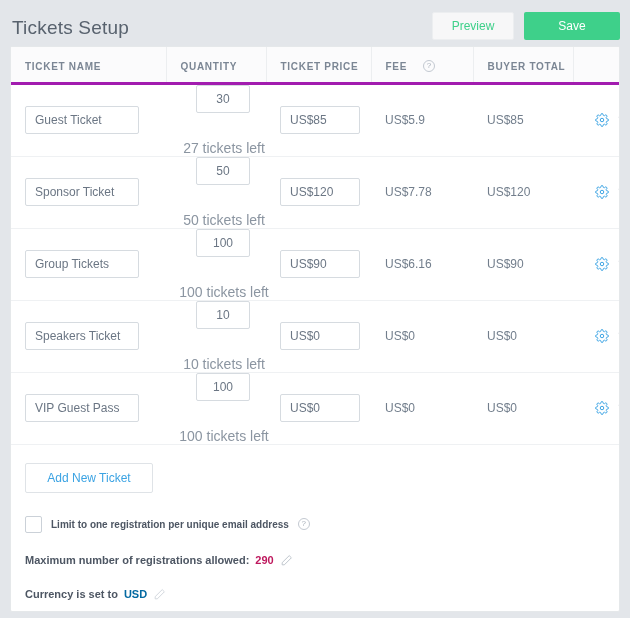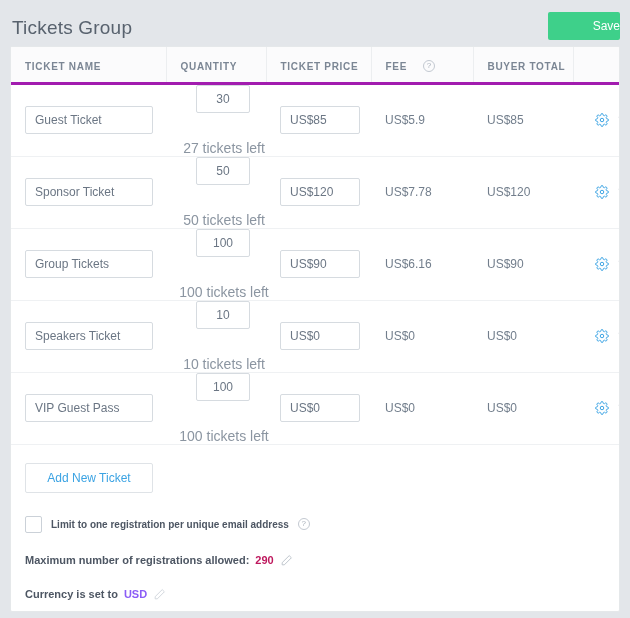--- a/index.html
+++ b/index.html
@@ -44,29 +44,29 @@
     border: 1px solid #eceef0;
     border-radius: 2px;
     font-size: 12px;
     line-height: 26px;
     text-align: center;
     cursor: pointer;
     font-family: "Liberation Sans", sans-serif;
     padding: 0;
   }
   .btn-save {
-    width: 72px;
+    width: 96px;
     height: 28px;
     background: #3ed08a;
     color: #ffffff;
     border: none;
     border-radius: 2px;
     font-size: 12px;
     line-height: 28px;
-    text-align: right;
+    text-align: center;
     cursor: pointer;
     font-family: "Liberation Sans", sans-serif;
     padding: 0;
   }
 
   
   .card {
     position: absolute;
     left: 10px;
     top: 46px;
@@ -130,21 +130,21 @@
 
   .inp-name, .inp-qty, .inp-price {
     border: 1px solid #d6dbe0;
     border-radius: 2px;
     background: #fff;
     color: #6b7684;
     font-size: 12px;
     font-family: "Liberation Sans", sans-serif;
     outline: none;
   }
-  .inp-name  { width: 128px; height: 28px; padding: 4px 9px; }
+  .inp-name  { width: 114px; height: 28px; padding: 4px 9px; }
   .inp-qty   { width: 54px;  height: 28px; padding: 0 6px; text-align: center; }
   .inp-price { width: 80px;  height: 28px; padding: 0 9px; }
 
   .qty-wrap { display: flex; flex-direction: column; align-items: center; gap: 21px; }
   .qty-left {
     margin-top: 6px;
     font-size: 14px;
     color: #8b95a1;
     white-space: nowrap;
     padding-left: 2px;
@@ -195,29 +195,30 @@
   .setting-row {
     display: flex;
     align-items: center;
     gap: 6px;
     margin-top: 21px;
     font-size: 11px;
     color: #4d5663;
     font-weight: 700;
   }
   .setting-val { color: #be185d; font-weight: 700; }
-  .setting-val.muted { color: #8b5cf6; font-weight: 700; }
+  .setting-val.muted { color: #0369a1; font-weight: 700; }
   .pencil { cursor: pointer; line-height: 0; display: inline-block; }
 </style>
 </head>
 <body>
 
 <div class="page-header">
-  <div class="page-title">Tickets Group</div>
+  <div class="page-title">Tickets Setup</div>
   <div class="header-actions">
+    <button class="btn-preview">Preview</button>
     <button class="btn-save">Save</button>
   </div>
 </div>
 
 <div class="card">
   <table class="tbl">
     <colgroup>
       <col class="col-name">
         <col class="col-qty">
         <col class="col-price">

